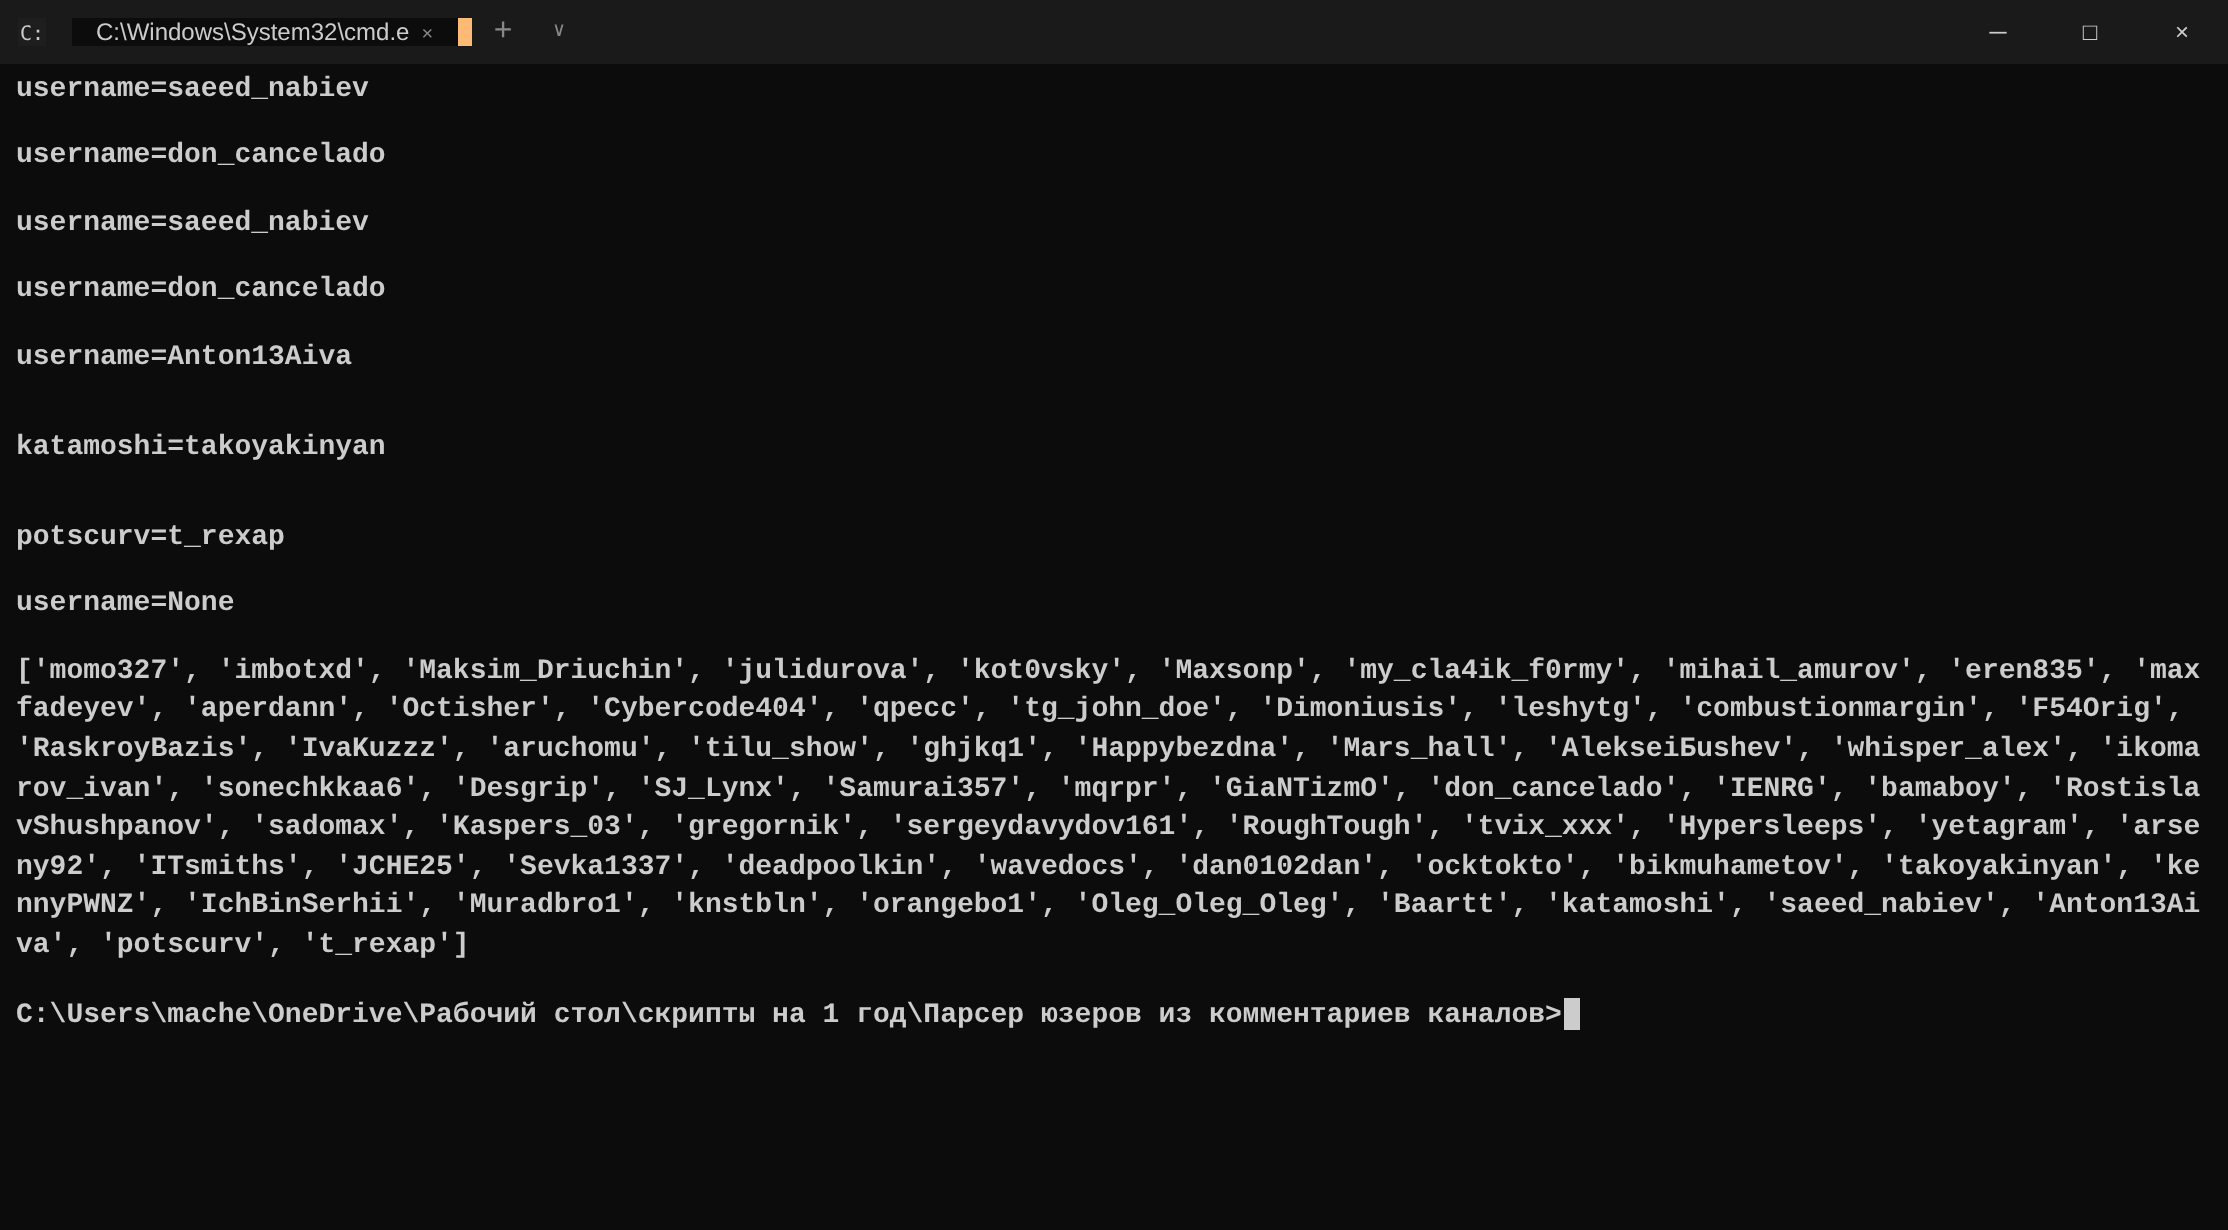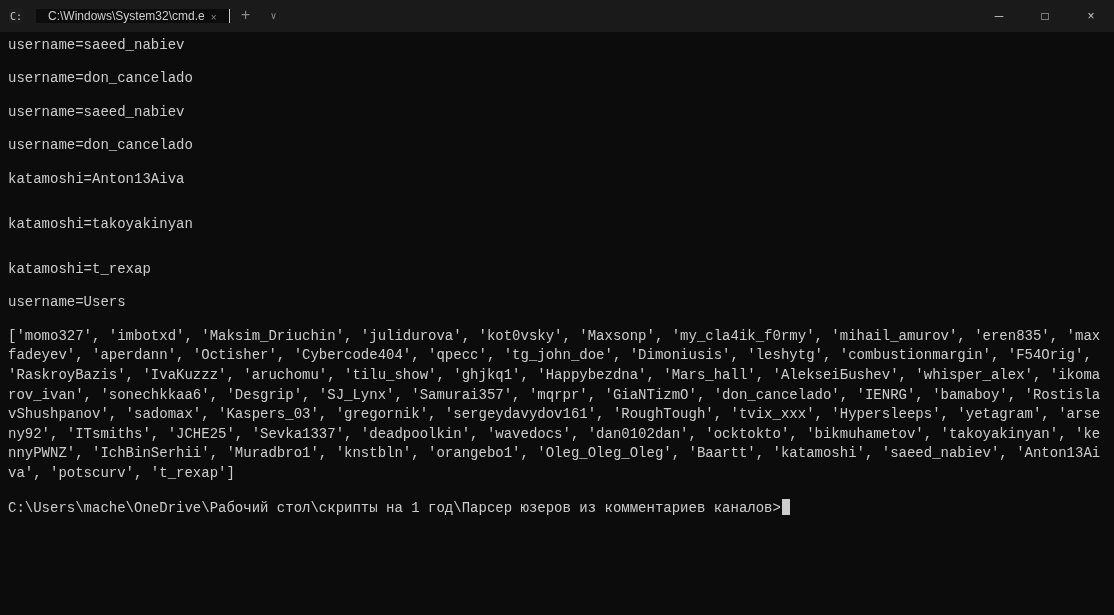--- a/index.html
+++ b/index.html
@@ -63,21 +63,21 @@
 
     .tab {
       height: 100%;
       display: flex;
       align-items: flex-end;
       padding: 0 12px;
       font-size: 12px;
       font-family: 'Segoe UI', sans-serif;
       color: #cccccc;
       background: #0c0c0c;
-      border-right: 1px solid #fdba74;
+      border-right: 7px solid #fdba74;
       gap: 6px;
       cursor: pointer;
     }
 
     .tab-close {
       font-size: 10px;
       color: #888;
       cursor: pointer;
     }
 
@@ -125,20 +125,21 @@
 
     .terminal-content {
       flex: 1;
       overflow-y: auto;
       overflow-x: hidden;
       padding: 4px 8px 4px 8px;
       color: #cccccc;
       font-size: 14px;
       line-height: 1.4;
       background: #0c0c0c;
+      font-weight: bold;
     }
 
     .terminal-content::-webkit-scrollbar {
       width: 6px;
     }
 
     .terminal-content::-webkit-scrollbar-track {
       background: #0c0c0c;
     }
 
@@ -212,29 +213,29 @@
 
   <div class="terminal-content" id="terminal-output">
   <div class="line">username=saeed_nabiev</div>
       <div class="line empty"></div>
       <div class="line">username=don_cancelado</div>
       <div class="line empty"></div>
       <div class="line">username=saeed_nabiev</div>
       <div class="line empty"></div>
       <div class="line">username=don_cancelado</div>
       <div class="line empty"></div>
-      <div class="line">katamoshi=Anton13Aiva</div>
+      <div class="line">username=Anton13Aiva</div>
       <div class="line empty"></div>
       <div class="line empty"></div>
       <div class="line">katamoshi=takoyakinyan</div>
       <div class="line empty"></div>
       <div class="line empty"></div>
-      <div class="line">katamoshi=t_rexap</div>
-      <div class="line empty"></div>
-      <div class="line">username=Users</div>
+      <div class="line">potscurv=t_rexap</div>
+      <div class="line empty"></div>
+      <div class="line">username=None</div>
       <div class="line empty"></div>
       <div class="line">['momo327', 'imbotxd', 'Maksim_Driuchin', 'julidurova', 'kot0vsky', 'Maxsonp', 'my_cla4ik_f0rmy', 'mihail_amurov', 'eren835', 'maxfadeyev', 'aperdann', 'Octisher', 'Cybercode404', 'qpecc', 'tg_john_doe', 'Dimoniusis', 'leshytg', 'combustionmargin', 'F54Orig', 'RaskroyBazis', 'IvaKuzzz', 'aruchomu', 'tilu_show', 'ghjkq1', 'Happybezdna', 'Mars_hall', 'AlekseiБushev', 'whisper_alex', 'ikomarov_ivan', 'sonechkkaa6', 'Desgrip', 'SJ_Lynx', 'Samurai357', 'mqrpr', 'GiaNTizmO', 'don_cancelado', 'IENRG', 'bamaboy', 'RostislavShushpanov', 'sadomax', 'Kaspers_03', 'gregornik', 'sergeydavydov161', 'RoughTough', 'tvix_xxx', 'Hypersleeps', 'yetagram', 'arseny92', 'ITsmiths', 'JCHE25', 'Sevka1337', 'deadpoolkin', 'wavedocs', 'dan0102dan', 'ocktokto', 'bikmuhametov', 'takoyakinyan', 'kennyPWNZ', 'IchBinSerhii', 'Muradbro1', 'knstbln', 'orangebo1', 'Oleg_Oleg_Oleg', 'Baartt', 'katamoshi', 'saeed_nabiev', 'Anton13Aiva', 'potscurv', 't_rexap']</div>
       <div class="line empty"></div>
       <div class="prompt-line">
         <span class="prompt-text">C:\Users\mache\OneDrive\Рабочий стол\скрипты на 1 год\Парсер юзеров из комментариев каналов&gt;</span>
         <span class="cursor"></span>
       </div>
     </div>
 </div>
 

